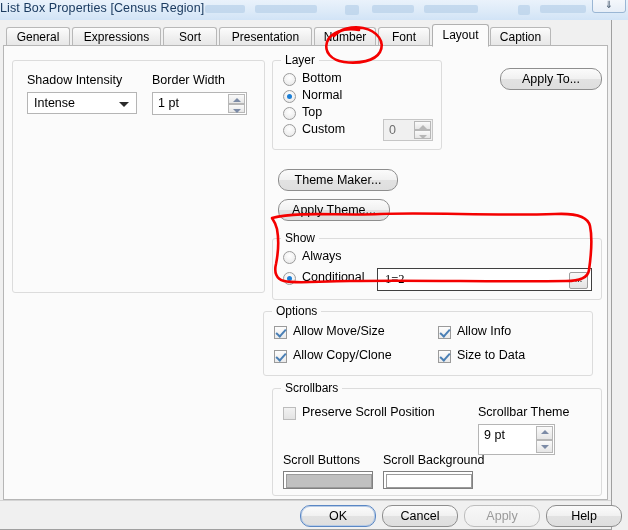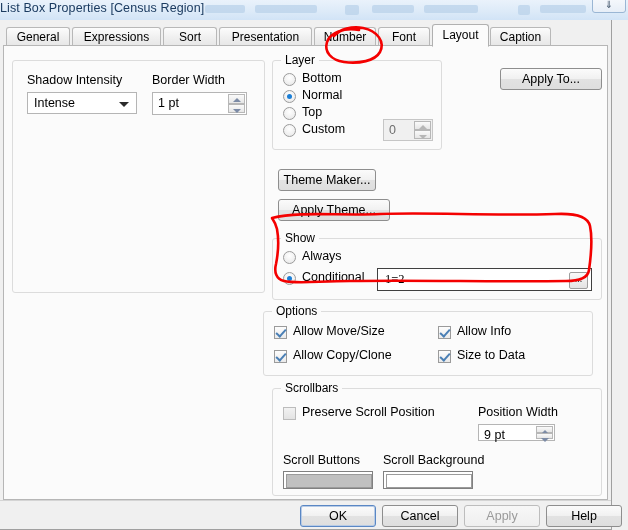--- a/index.html
+++ b/index.html
@@ -124,21 +124,21 @@
   .ellipsis-btn{
     position:absolute;right:3px;top:3px;width:19px;height:17px;
     box-sizing:border-box;border:1px solid #9e9e9e;border-radius:2px;
     background:linear-gradient(180deg,#fafafa,#e3e3e3);
     font-size:10px;line-height:12px;text-align:center;color:#333;
   }
 
   
   .btn{
     position:absolute;box-sizing:border-box;
-    border:1px solid #8e8e8e;border-radius:3px;
+    border:1px solid #8e8e8e;border-radius:10px;
     background:linear-gradient(180deg,#fbfbfb 0%,#f1f1f1 48%,#e2e2e2 52%,#dedede 100%);
     font-size:12.5px;color:#000;text-align:center;white-space:nowrap;
   }
   .btn.disabled{color:#9a9a9a;border-color:#bdbdbd;
     background:linear-gradient(180deg,#f7f7f7,#efefef);}
   .btn.default{border:1px solid #5a87c4;box-shadow:0 0 0 1px #b7cbe6 inset;}
 
   
   .radio{position:absolute;width:13px;height:13px;border-radius:50%;
     box-sizing:border-box;border:1px solid #9b9b9b;
@@ -250,21 +250,21 @@
               </span>
             <span class="sbtn dn">
                 <i class="tri dn"></i>
               </span>
           </span>
         </div>
       </div>
 
       <div class="btn" style="left:496px;top:22px;width:102px;height:22px;line-height:20px;">Apply To...</div>
 
-      <div class="btn" style="left:274px;top:123px;width:98px;height:22px;line-height:20px;">Theme Maker...</div>
+      <div class="btn" style="left:274px;top:123px;width:120px;height:22px;line-height:20px;">Theme Maker...</div>
       <div class="btn" style="left:274px;top:153px;width:112px;height:22px;line-height:20px;">Apply Theme...</div>
 
       <div class="group" style="left:268px;top:192px;width:330px;height:62px;">
         <div class="gtitle">Show</div>
 
         <span class="radio" style="left:10px;top:12px;"></span>
         <span class="label" style="left:29px;top:10px;">Always</span>
 
         <span class="radio on" style="left:10px;top:33px;"></span>
         <span class="label" style="left:29px;top:31px;">Conditional</span>
@@ -290,22 +290,22 @@
         <span class="check on" style="left:174px;top:38px;"></span>
         <span class="label" style="left:193px;top:36px;">Size to Data</span>
       </div>
 
       <div class="group" style="left:268px;top:342px;width:330px;height:108px;">
         <div class="gtitle">Scrollbars</div>
 
         <span class="check empty" style="left:10px;top:18px;"></span>
         <span class="label" style="left:29px;top:16px;">Preserve Scroll Position</span>
 
-        <span class="label" style="left:205px;top:16px;">Position Width</span>
-        <div class="spin" style="left:205px;top:35px;width:77px;height:17px;">
+        <span class="label" style="left:205px;top:16px;">Scrollbar Theme</span>
+        <div class="spin" style="left:205px;top:35px;width:77px;height:31px;">
           <span class="stext">9 pt</span>
           <span class="sbtns">
             <span class="sbtn up">
                 <i class="tri up"></i>
               </span>
             <span class="sbtn dn">
                 <i class="tri dn"></i>
               </span>
           </span>
         </div>

